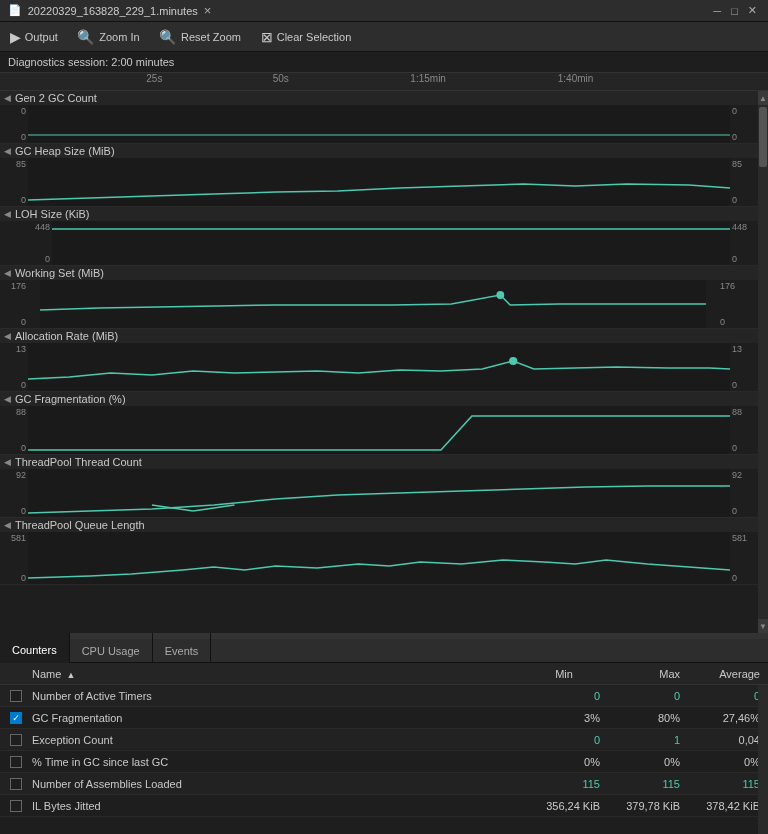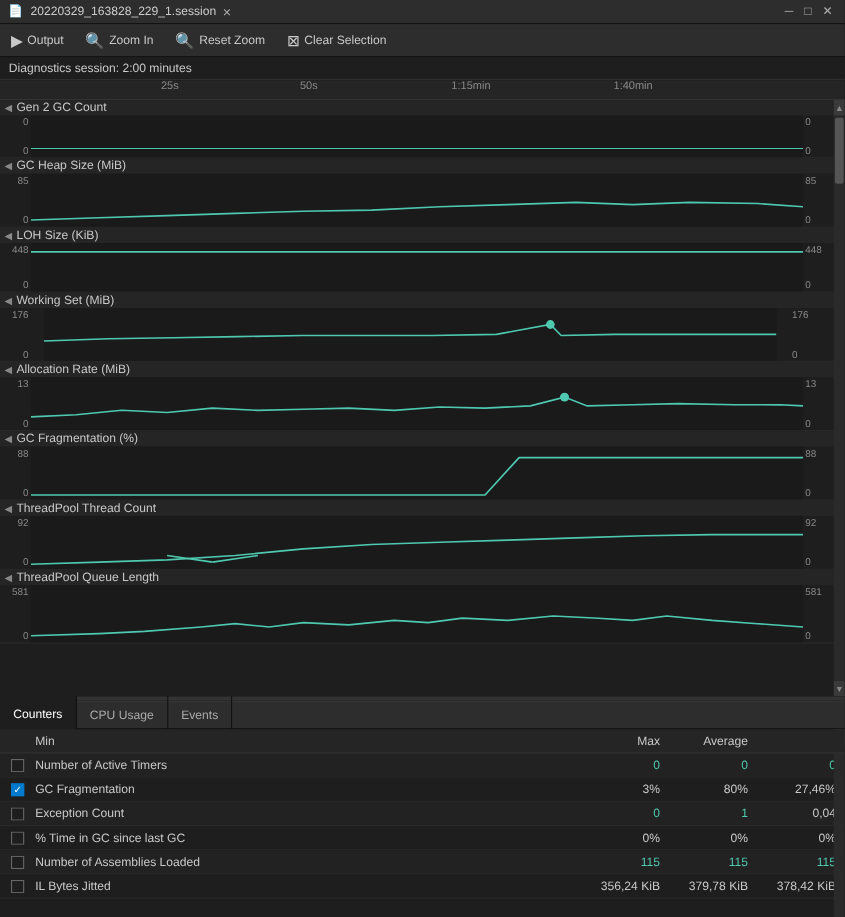--- a/index.html
+++ b/index.html
@@ -275,21 +275,21 @@
       background: #333;
       cursor: ns-resize;
     }
   </style>
 </head>
 <body>
 
 <div class="title-bar">
   <div class="title-bar-left">
     <span>📄</span>
-    <span>20220329_163828_229_1.session</span>
+    <span>20220329_163828_229_1.minutes</span>
     <span class="title-bar-close">×</span>
   </div>
   <div class="title-bar-right">
     <button class="title-bar-btn">─</button>
     <button class="title-bar-btn">□</button>
     <button class="title-bar-btn">✕</button>
   </div>
 </div>
 
 <div class="toolbar">
@@ -373,21 +373,21 @@
       </div>
       <div style="width:10px;"></div>
     </div>
   </div>
 
   <div class="chart-row">
     <div class="chart-header">
       <span class="chart-arrow">◀</span>
       <span>LOH Size (KiB)</span>
     </div>
-    <div class="chart-body" style="height:44px;">
+    <div class="chart-body" style="height:44px;margin-left:24px;">
       <div class="chart-y-left">
         <span>448</span>
         <span>0</span>
       </div>
       <div class="chart-canvas">
         <svg viewBox="0 0 680 44" preserveAspectRatio="none">
           <line x1="0" y1="8" x2="680" y2="8" stroke="#4ec9b0" stroke-width="1.5"></line>
         </svg>
       </div>
       <div class="chart-y-right">
@@ -539,21 +539,25 @@
     </div>
     <div class="bottom-tab">
       <span>Events</span>
     </div>
   </div>
 
   <div class="counter-table" style="position:relative;">
 
     <div class="table-header">
       <div class="th"></div>
-      <div class="th" style="text-align:left;">
+      <div class="th sortable">
+        <span>Name</span>
+        <span class="th-arrow">▲</span>
+      </div>
+      <div class="th" style="text-align:center;">
         <span>Min</span>
       </div>
       <div class="th" style="text-align:right;">
         <span>Max</span>
       </div>
       <div class="th" style="text-align:right;">
         <span>Average</span>
       </div>
     </div>
 

